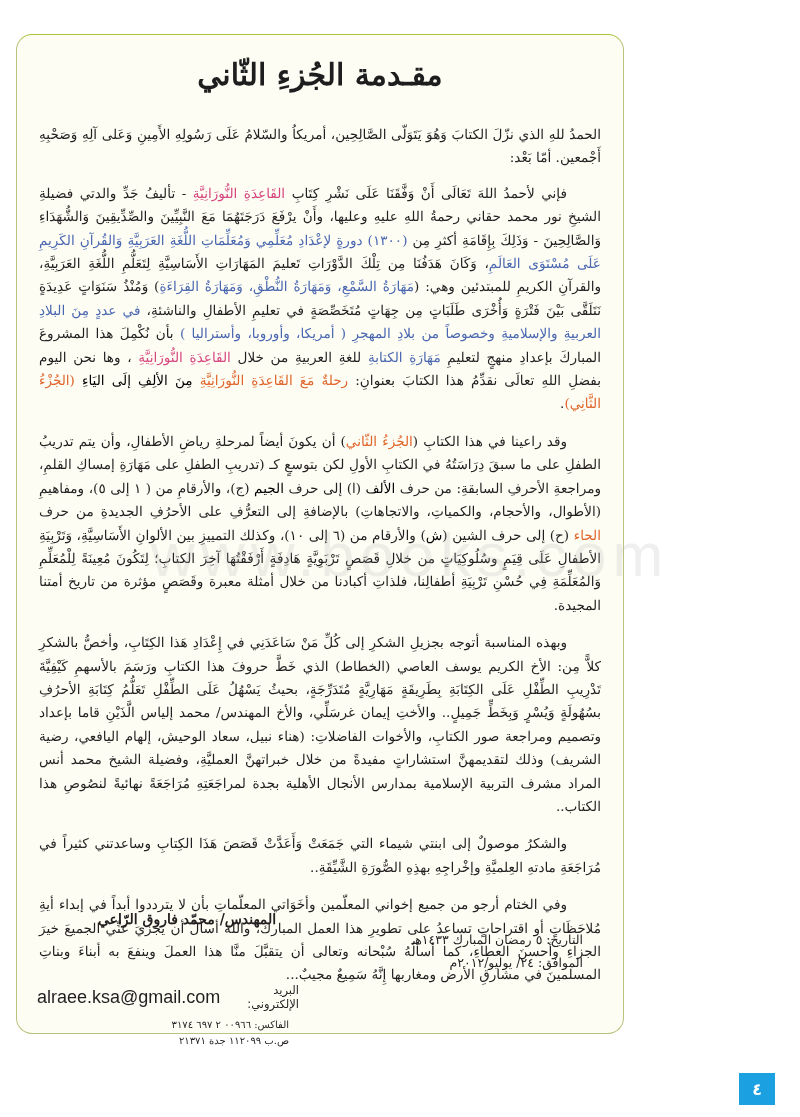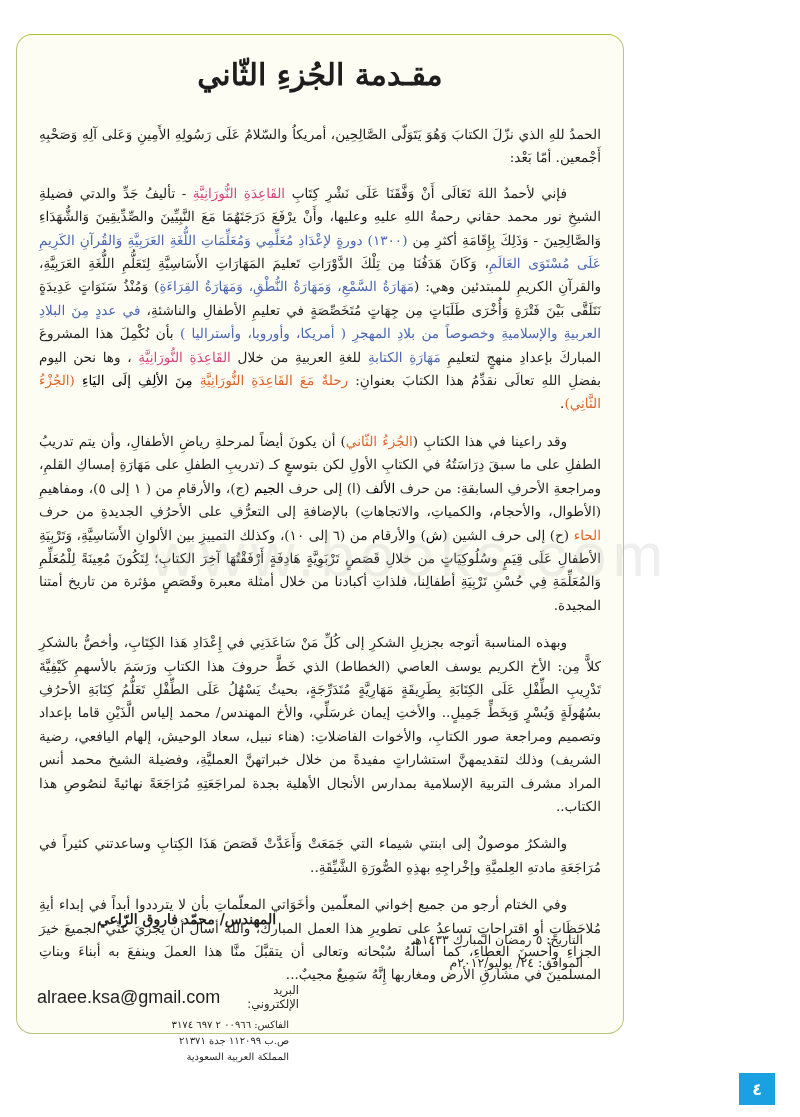--- a/index.html
+++ b/index.html
@@ -82,19 +82,18 @@
     <div class="sig-name">المهندس/ محمّد فاروق الرّاعي</div>
   </div>
 
   <div class="contact">
     <div class="email-row">
       <span>البريد الإلكتروني:</span>
       <span class="email">alraee.ksa@gmail.com</span>
     </div>
     <div class="line" style="margin-top:6px;">الفاكس: ٠٠٩٦٦ ٢ ٦٩٧ ٣١٧٤</div>
     <div class="line">ص.ب ١١٢٠٩٩ جدة ٢١٣٧١</div>
-    <div class="line">المملكة العربية السعودية</div>
   </div>
 </div>
 
 <div class="watermark">www.books.com</div>
 
 <div class="page-number">٤</div>
 
 </body></html>

